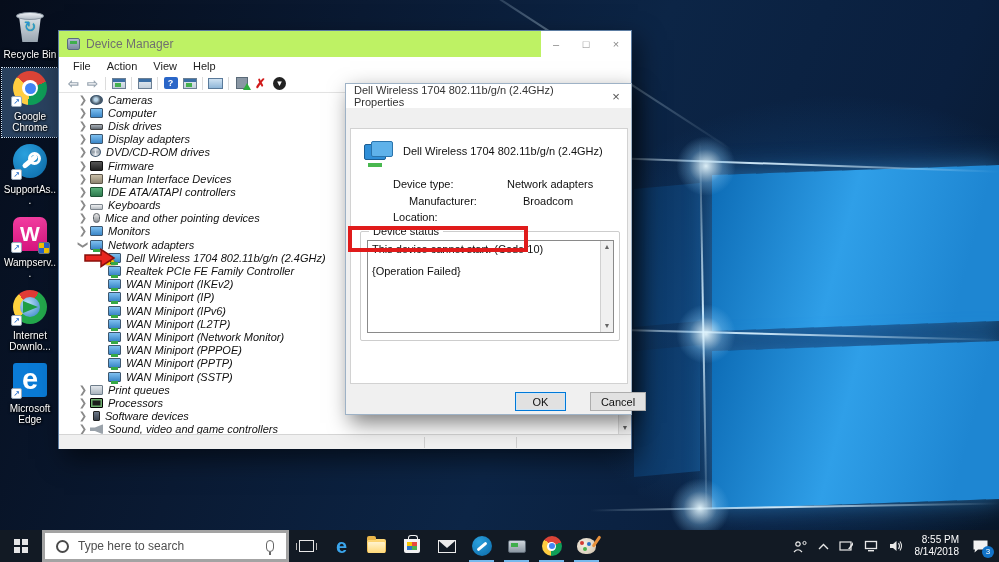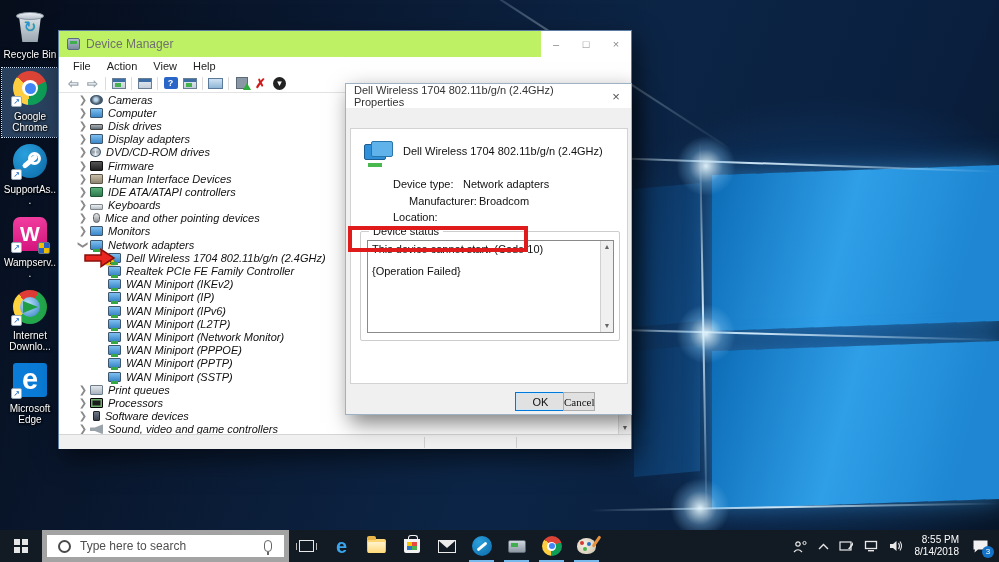--- a/index.html
+++ b/index.html
@@ -152,49 +152,49 @@
   .tab{padding:2px 7px 3px;border:1px solid #b9b9b9;border-bottom:none;background:#ececec;
     margin-right:1px;font-size:11px;color:#222;cursor:pointer;border-radius:2px 2px 0 0;}
   .tab.active{background:#fff;position:relative;top:0;padding-top:3px;margin-top:-2px;border-color:#acacac;}
   .dlg-page{position:absolute;left:4px;top:44px;width:278px;height:256px;background:#fff;
     border:1px solid #d2d2d2;}
   .dev-big-icon{position:absolute;left:13px;top:12px;width:32px;height:26px;}
   .dev-big-icon .m1{position:absolute;left:0;top:3px;width:22px;height:16px;background:#2f8fd8;border:1px solid #1b5d92;border-radius:2px;}
   .dev-big-icon .m2{position:absolute;left:7px;top:0;width:22px;height:16px;background:#5fb2ea;border:1px solid #2a74ac;border-radius:2px;}
   .dev-big-icon .base{position:absolute;left:4px;bottom:0;width:14px;height:4px;background:#49b84f;}
   .dev-name{position:absolute;left:52px;top:16px;color:#111;}
-  .fld-row{position:absolute;left:42px;width:230px;display:flex;}
+  .fld-row{position:absolute;left:42px;width:230px;display:flex;gap:44px;}
   .fld-label{width:70px;color:#111;}
   .fld-value{flex:1;color:#111;}
   .grp-box{position:absolute;left:9px;top:102px;width:260px;height:110px;border:1px solid #cdcdcd;border-radius:2px;}
   .grp-label{position:absolute;left:8px;top:-7px;background:#fff;padding:0 4px;color:#111;}
   .status-area{position:absolute;left:6px;top:8px;width:247px;height:93px;background:#fff;
     border:1px solid #8a8a8a;overflow:hidden;}
   .status-text{position:absolute;left:4px;top:3px;right:17px;line-height:11px;color:#111;}
   .sa-scroll{position:absolute;right:0;top:0;bottom:0;width:13px;background:#f0f0f0;border-left:1px solid #d0d0d0;}
   .sa-arrow{height:12px;font-size:7px;color:#666;text-align:center;line-height:12px;}
   .sa-down{position:absolute;bottom:0;left:0;right:0;}
   .dlg-btn{position:absolute;top:308px;height:19px;background:#e1e1e1;border:1px solid #adadad;
     font-size:11px;font-family:inherit;color:#111;cursor:pointer;padding:0;}
   .btn-ok{left:169px;width:51px;border-color:#0078d7;box-shadow:inset 0 0 0 1px #cfe6f7;}
-  .btn-cancel{left:217px;width:32px;font-family:Liberation Serif, serif;}
+  .btn-cancel{left:244px;width:56px;}
 
   
   #annot-box{position:absolute;left:348px;top:226px;width:180px;height:26px;border:4px solid #e01b1b;
     z-index:8;pointer-events:none;}
   #annot-arrow{position:absolute;left:84px;top:248px;z-index:8;pointer-events:none;}
 
   
   #taskbar{position:absolute;left:0;bottom:0;width:999px;height:32px;background:#121a24;z-index:10;
     display:flex;align-items:center;}
   .start-btn{width:42px;height:32px;display:flex;align-items:center;justify-content:center;cursor:pointer;}
   .win-glyph{width:14px;height:14px;background-image:linear-gradient(#e6e6e6,#e6e6e6),linear-gradient(#e6e6e6,#e6e6e6),
     linear-gradient(#e6e6e6,#e6e6e6),linear-gradient(#e6e6e6,#e6e6e6);
     background-size:6px 6px;background-position:0 0,8px 0,0 8px,8px 8px;background-repeat:no-repeat;}
-  .search-box{width:247px;height:32px;background:#fff;border:5px solid #a3a3a3;display:flex;align-items:center;cursor:text;}
+  .search-box{width:247px;height:32px;background:#fff;border:3px solid #a3a3a3;display:flex;align-items:center;cursor:text;}
   .search-circle{width:13px;height:13px;border:2px solid #4a4a4a;border-radius:50%;margin:0 9px 0 11px;flex:none;}
   .search-ph{flex:1;font-size:12px;color:#4f4f4f;}
   .mic{width:8px;height:12px;border:1.5px solid #666;border-radius:4px;margin-right:12px;position:relative;flex:none;}
   .mic::after{content:"";position:absolute;left:1.5px;bottom:-4px;width:2px;height:3px;background:#666;}
   .tb-slot{width:35px;height:32px;display:flex;align-items:center;justify-content:center;position:relative;cursor:pointer;}
   .tb-slot.open::after{content:"";position:absolute;left:5px;bottom:0;width:25px;height:2px;background:#76b9ed;}
   .tv-icon{width:15px;height:12px;border:1.5px solid #e8e8e8;position:relative;background:transparent;}
   .tv-icon::before{content:"";position:absolute;left:-4px;top:2px;width:3px;height:7px;border-left:1.5px solid #bbb;}
   .tv-icon::after{content:"";position:absolute;right:-4px;top:2px;width:3px;height:7px;border-right:1.5px solid #bbb;}
   .tb-edge{width:20px;height:20px;color:#3aa5ec;font-weight:bold;font-size:20px;line-height:20px;text-align:center;}

